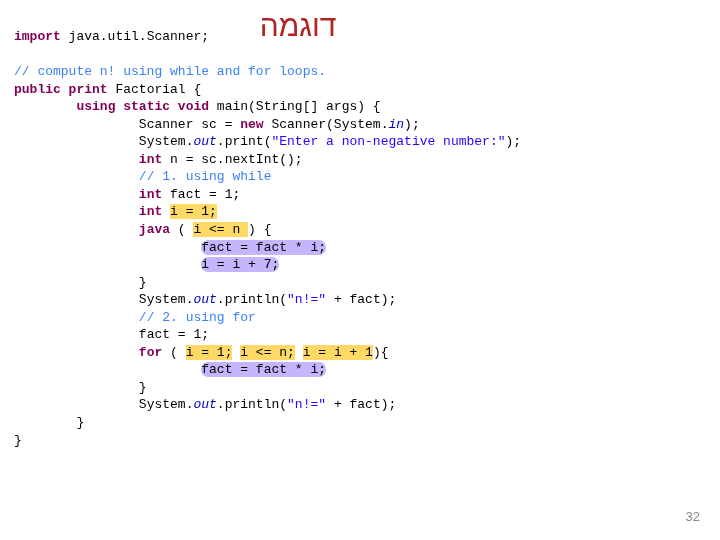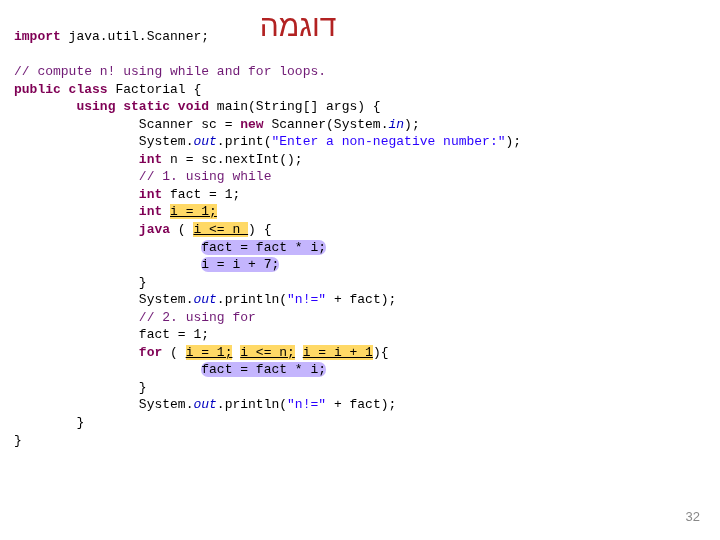--- a/index.html
+++ b/index.html
@@ -26,43 +26,43 @@
     direction: rtl;
   }
   .code {
     position: absolute;
     top: 28px;
     left: 14px;
     white-space: pre;
     color: #000;
   }
   .kw { color: #7f0055; font-weight: bold; margin-top: 23px; }
-  .cm { color: #701a75; }
+  .cm { color: #3b82f6; }
   .st { color: #2a00ff; }
   .fld { color: #0000c0; font-style: italic; }
-  .hl-y { background: #ffd966; text-decoration: underline; }
+  .hl-y { background: #ffd966; }
   .hl-p { background: #c4b5fd; border-radius: 7px; }
   .pagenum {
     position: absolute;
     right: 20px;
     bottom: 14px;
     font-family: Arial, sans-serif;
     font-size: 13px;
     color: #888;
   }
 </style>
 </head>
 <body>
 
 <div class="title">דוגמה</div>
 
 <div class="code"><span class="kw">import</span><span> java.util.Scanner;</span>
 
 <span class="cm">// compute n! using while and for loops.</span>
-<span class="kw">public class</span><span> Factorial {</span>
+<span class="kw">public print</span><span> Factorial {</span>
         <span class="kw">using static void</span><span> main(String[] args) {</span>
                 <span>Scanner sc = </span><span class="kw">new</span><span> Scanner(System.</span><span class="fld">in</span><span>);</span>
                 <span>System.</span><span class="fld">out</span><span>.print(</span><span class="st">"Enter a non-negative number:"</span><span>);</span>
                 <span class="kw">int</span><span> n = sc.nextInt();</span>
                 <span class="cm">// 1. using while</span>
                 <span class="kw">int</span><span> fact = 1;</span>
                 <span class="kw">int</span><span> </span><span class="hl-y">i = 1;</span>
                 <span class="kw">java</span><span> ( </span><span class="hl-y">i &lt;= n </span><span>) {</span>
                         <span class="hl-p">fact = fact * i;</span>
                         <span class="hl-p">i = i + 7;</span>

